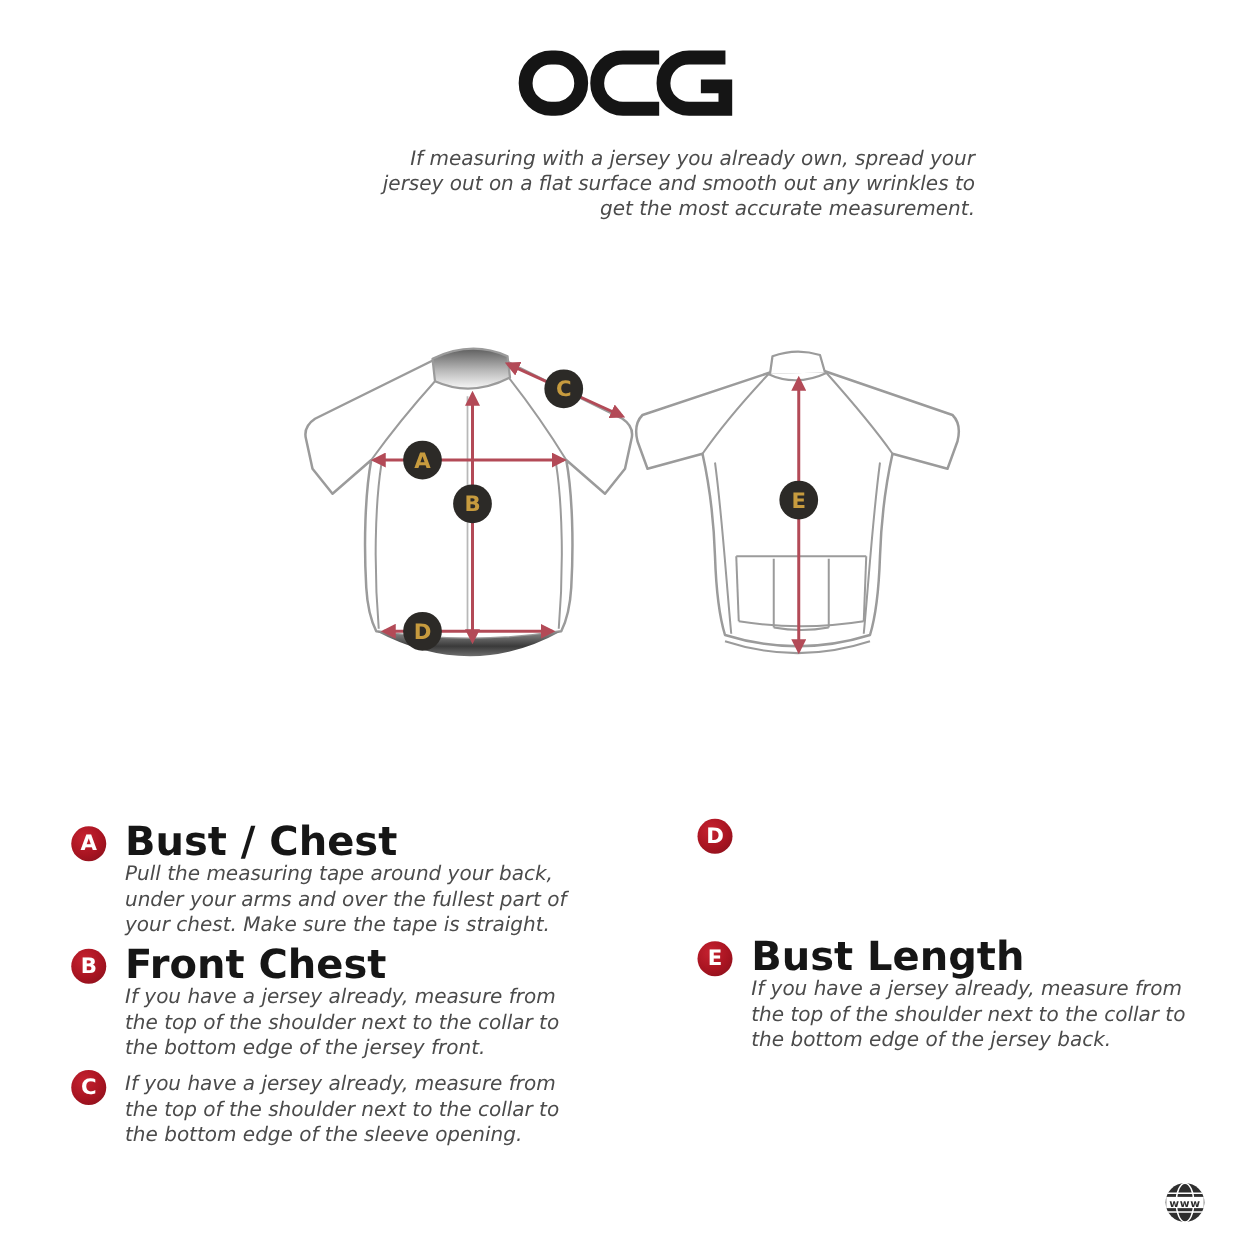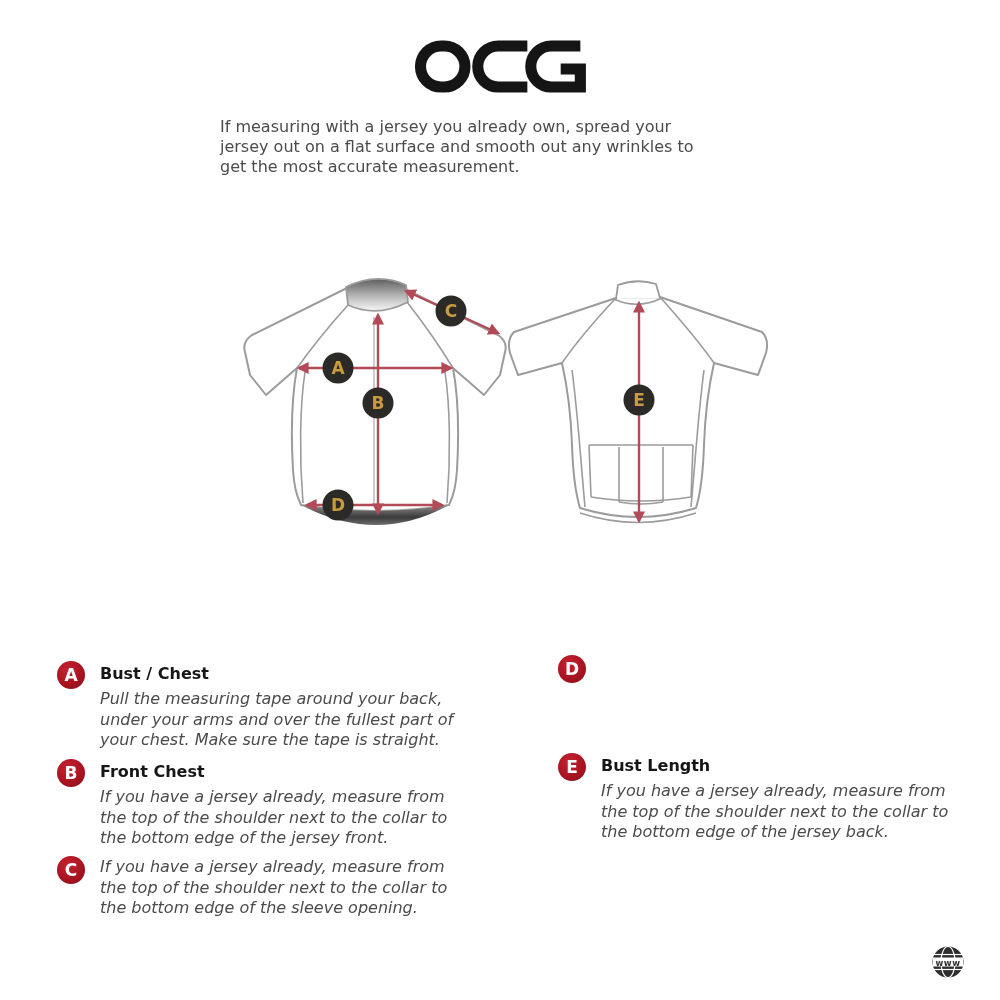--- a/index.html
+++ b/index.html
@@ -2,32 +2,32 @@
 <html><head>
 <meta charset="utf-8">
 <style>
   html,body { margin:0; padding:0; background:#fff; }
   .page {
     position:relative; width:1000px; height:1000px; background:#ffffff;
     font-family:"DejaVu Sans","Liberation Sans",sans-serif; overflow:hidden;
   }
   .logo { position:absolute; top:40px; left:414px; }
   .intro {
-    position:absolute; top:117px; left:220px; width:560px; text-align:left;
-    font-size:16px; line-height:20px; color:#4b4b4b; white-space:pre-line;
+    position:absolute; top:117px; left:220px; width:560px; text-align:right;
+    font-size:16px; line-height:20px; color:#4b4b4b; white-space:pre-line;font-style:italic;
   }
   .diagram { position:absolute; top:255px; left:0; }
   .legend-item { position:absolute; display:flex; align-items:flex-start; width:440px; }
   .badge {
     width:28px; height:28px; border-radius:50%; flex:0 0 28px;
     background:radial-gradient(circle at 38% 32%, #c62230 0%, #a81421 55%, #82101b 100%);
     color:#ffffff; font-weight:bold; font-size:17px; line-height:28px;
     display:flex; align-items:center; justify-content:center; margin:1px 15px 0 0;
   }
-  .ltitle { font-size:16px; font-weight:bold; color:#161616; line-height:27px; margin:0; }
+  .ltitle { font-size:32px; font-weight:bold; color:#161616; line-height:27px; margin:0; }
   .ldesc { font-size:16px; line-height:20.5px; color:#4b4b4b; white-space:pre-line; margin:2px 0 0;font-style:italic; }
   .pos-a { top:660px; left:57px; }
   .pos-b { top:758px; left:57px; }
   .pos-c { top:855px; left:57px; }
   .pos-d { top:654px; left:558px; }
   .pos-e { top:752px; left:558px; }
   .footer {
     position:absolute; top:944px; right:34px; display:flex; 
     gap:8px; color:#707070; font-size:19px;
   }

